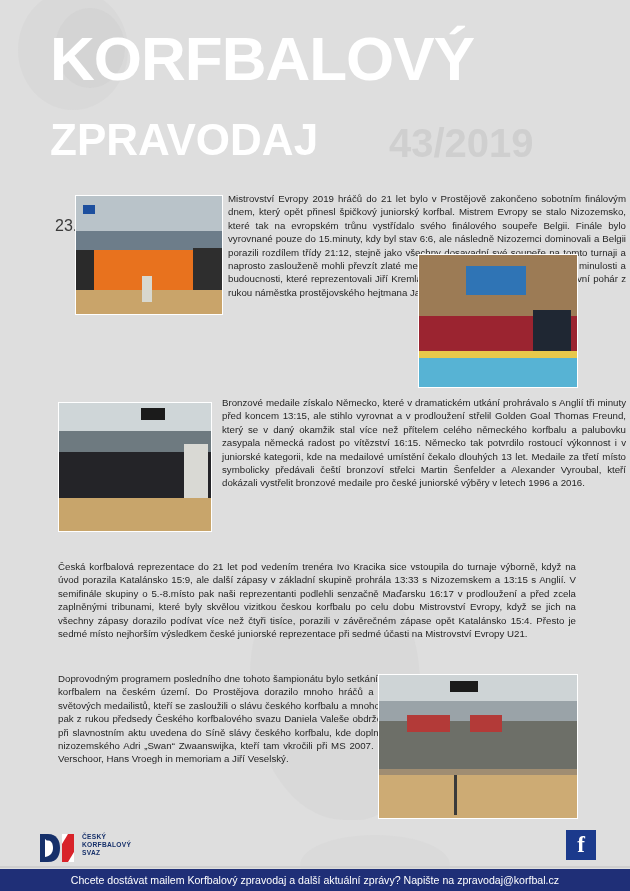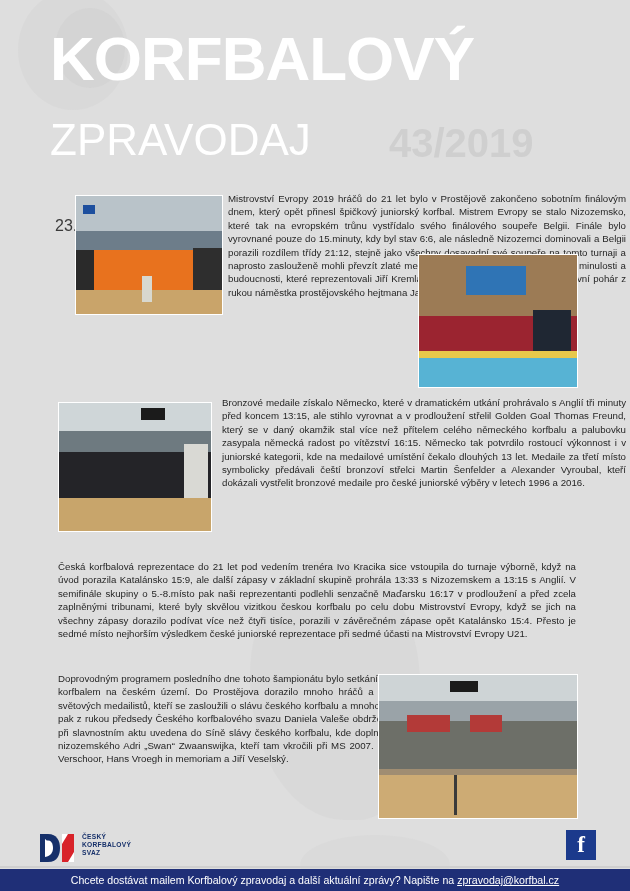--- a/index.html
+++ b/index.html
@@ -22,21 +22,21 @@
   
   .masthead{position:absolute;left:0;top:0;width:630px;height:168px;}
   .mh-title{
     position:absolute;left:50px;top:30px;
     font-size:62px;line-height:58px;font-weight:bold;
     color:#ffffff;letter-spacing:-1px;
     font-family:"Liberation Sans", sans-serif;
   }
   .mh-sub{
     position:absolute;left:50px;top:118px;
-    font-size:44px;line-height:44px;font-weight:normal;
+    font-size:44px;line-height:44px;font-weight:bold;
     color:#ffffff;letter-spacing:0px;
   }
   .mh-issue{
     position:absolute;left:389px;top:123px;
     font-size:40px;line-height:40px;font-weight:bold;
     color:#cfcfcf;letter-spacing:0px;
   }
   .mh-date{
     position:absolute;left:55px;top:172px;
     font-size:16px;color:#3a3a3a;margin-top:45px;
@@ -76,21 +76,21 @@
     background:#1b3a8c;color:#fff;
     font-size:23px;font-weight:bold;font-family:"Liberation Serif", serif;
     text-align:center;line-height:29px;
   }
   .bottombar{
     position:absolute;left:0;top:869px;width:630px;height:22px;
     background:#1f2f77;
     color:#ffffff;font-size:10.6px;line-height:22px;text-align:center;
     white-space:nowrap;
   }
-  .bottombar .mail{color:#ffffff;text-decoration:underline;}
+  .bottombar .mail{color:#ffffff;}
   .divider{position:absolute;left:0;top:866px;width:630px;height:2px;background:#cfcfcf;}
 </style>
 </head>
 <body>
 
 <div class="page">
 
   <div class="wm wm1"></div>
   <div class="wm wm2"></div>
   <div class="wm wm3"></div>

